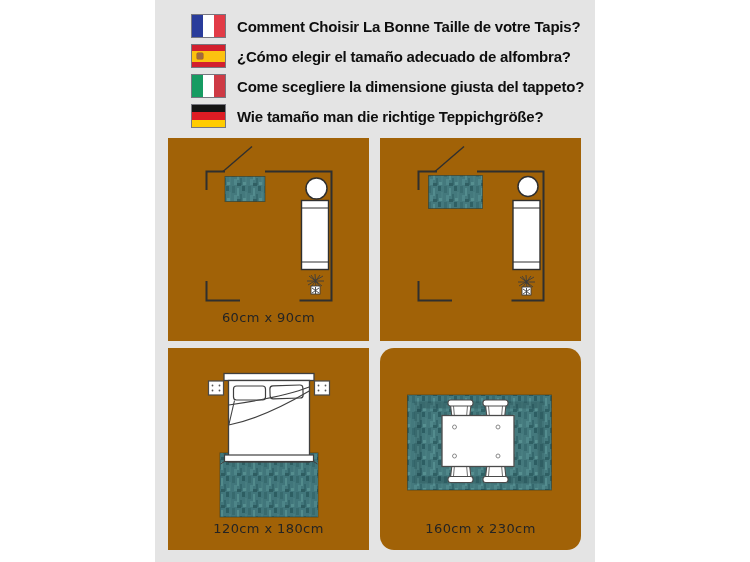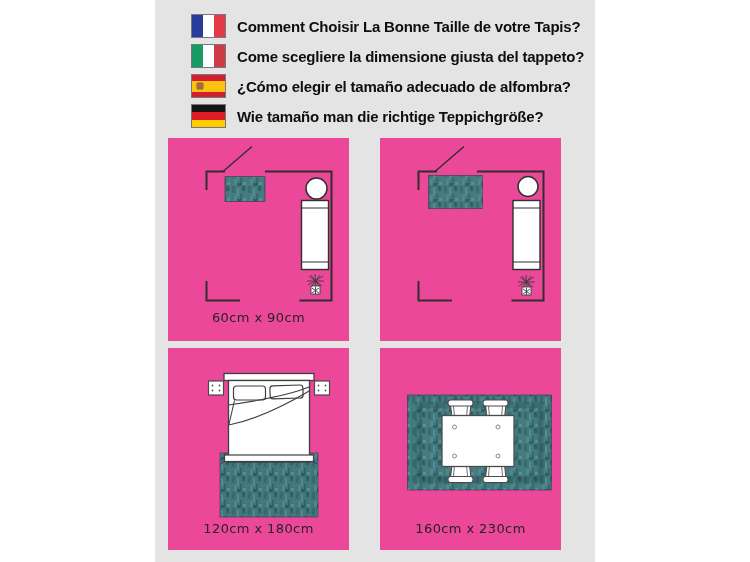--- a/index.html
+++ b/index.html
@@ -17,25 +17,25 @@
   .flag.rows{flex-direction:column;}
   .fr i:nth-child(1){background:#293c9b;} .fr i:nth-child(2){background:#ffffff;} .fr i:nth-child(3){background:#e23b47;}
   .es i:nth-child(1){background:#d21f2e;} .es i:nth-child(2){background:#fcc210;flex:2;} .es i:nth-child(3){background:#d21f2e;}
   .es-emblem{position:absolute;left:5px;top:8px;width:6px;height:6px;background:#a06a42;border-radius:1px;
              box-shadow:0 0 0 .5px rgba(120,40,40,.7);}
   .it i:nth-child(1){background:#169b62;} .it i:nth-child(2){background:#ffffff;} .it i:nth-child(3){background:#ce3a45;}
   .de i:nth-child(1){background:#151515;} .de i:nth-child(2){background:#dd1c24;} .de i:nth-child(3){background:#ffcc00;}
   .htext{font-weight:bold;font-size:15px;letter-spacing:-0.2px;color:#0e0e0e;white-space:nowrap;}
 
   
-  .card{position:absolute;width:181px;background:#ec4899;}
+  .card{position:absolute;width:201px;background:#a16207;}
   .card.c1{left:13px;top:138px;height:203px;}
   .card.c2{left:225px;top:138px;height:203px;}
   .card.c3{left:13px;top:348px;height:202px;}
-  .card.c4{left:225px;top:348px;height:202px;}
+  .card.c4{left:225px;top:348px;height:202px;border-radius:14px;}
   .card svg{position:absolute;left:0;top:0;display:block;}
   .size-label{position:absolute;left:0;right:0;text-align:center;
               font-family:"DejaVu Sans",sans-serif;font-size:13px;letter-spacing:.4px;color:#242424;}
   .card.c1 .size-label,.card.c2 .size-label{bottom:16px;}
   .card.c3 .size-label,.card.c4 .size-label{bottom:14px;}
 </style>
 </head>
 <body>
 
 <div class="page">
@@ -44,35 +44,35 @@
     <div class="headlines">
       <div class="hrow">
         <span class="flag cols fr">
           <i></i>
             <i></i>
             <i></i>
         </span>
         <span class="htext">Comment Choisir La Bonne Taille de votre Tapis?</span>
       </div>
       <div class="hrow">
+        <span class="flag rows es">
+          <i></i>
+            <i></i>
+            <i></i>
+          <b class="es-emblem"></b>
+        </span>
+        <span class="htext">¿Cómo elegir el tamaño adecuado de alfombra?</span>
+      </div>
+      <div class="hrow">
         <span class="flag cols it">
           <i></i>
             <i></i>
             <i></i>
         </span>
         <span class="htext">Come scegliere la dimensione giusta del tappeto?</span>
-      </div>
-      <div class="hrow">
-        <span class="flag rows es">
-          <i></i>
-            <i></i>
-            <i></i>
-          <b class="es-emblem"></b>
-        </span>
-        <span class="htext">¿Cómo elegir el tamaño adecuado de alfombra?</span>
       </div>
       <div class="hrow">
         <span class="flag rows de">
           <i></i>
             <i></i>
             <i></i>
         </span>
         <span class="htext">Wie tamaño man die richtige Teppichgröße?</span>
       </div>
     </div>

